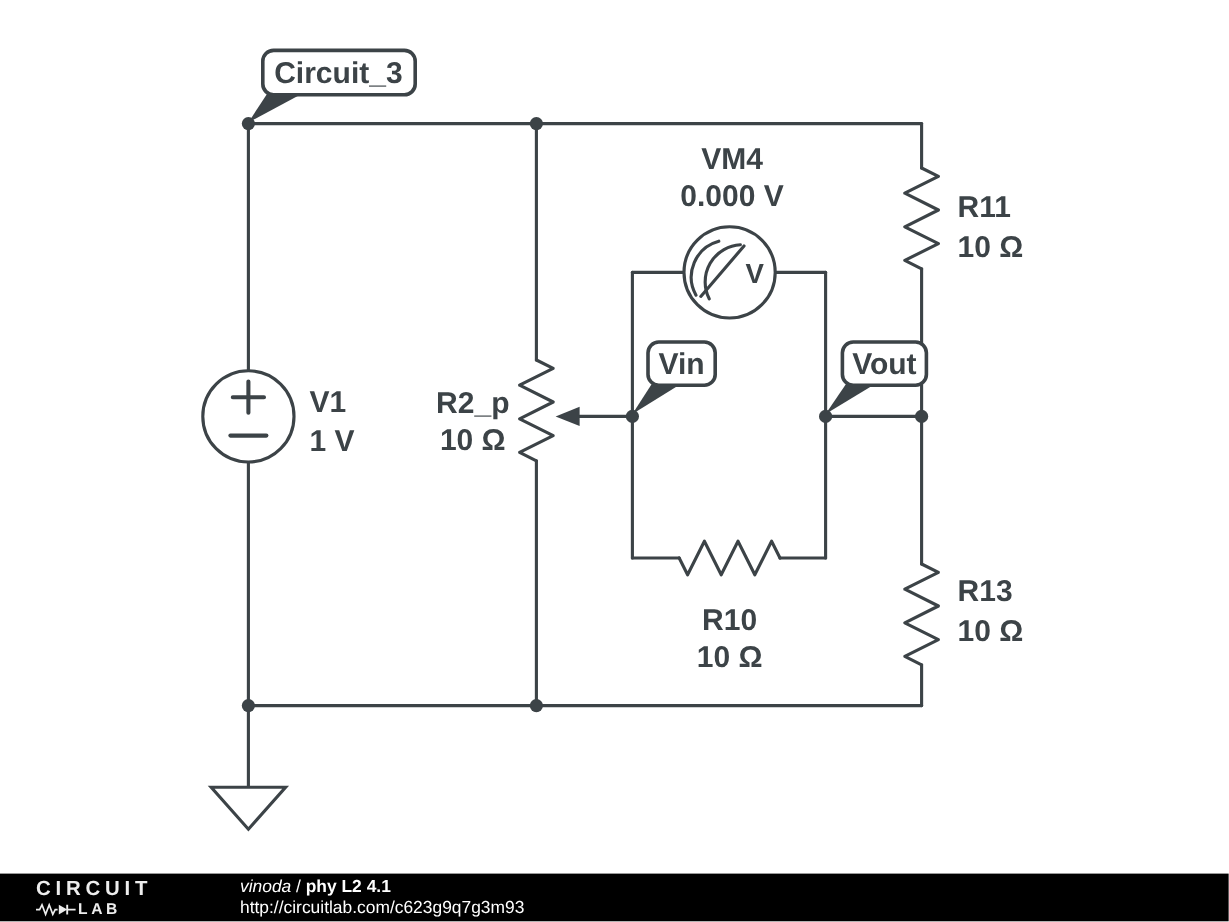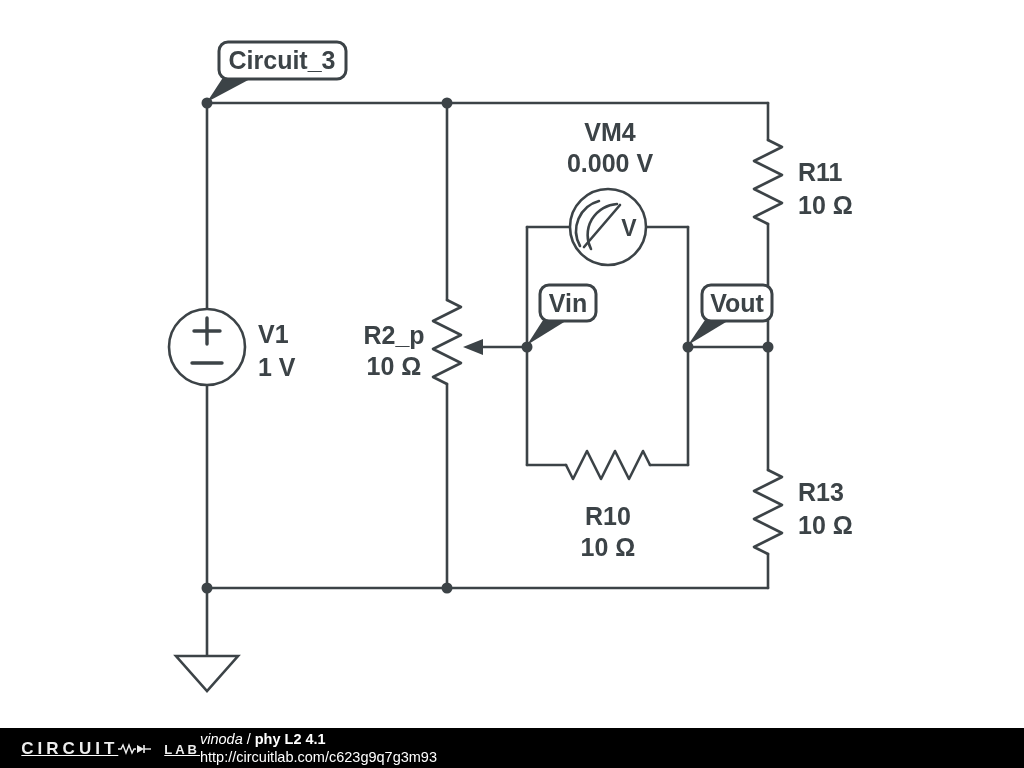--- a/index.html
+++ b/index.html
@@ -11,23 +11,23 @@
   .sym{stroke:#3c4347;stroke-width:2.6;fill:#fff;}
   .symthick{stroke:#3c4347;stroke-width:3.4;fill:none;stroke-linecap:round;}
   .node{fill:#3c4347;stroke:none;}
   .pointer{fill:#3c4347;stroke:none;}
   .callout{fill:#fff;stroke:#3c4347;stroke-width:3;}
   .lbl{fill:#3c4347;font-family:"Liberation Sans",sans-serif;font-weight:bold;font-size:25px;}
   .lbl-mid{text-anchor:middle;}
   .meterV{fill:#3c4347;font-family:"Liberation Sans",sans-serif;font-weight:bold;font-size:23px;text-anchor:middle;}
 
   .footer{width:1024px;height:40px;background:#000;display:flex;align-items:center;color:#fff;}
-  .brand{width:200px;padding-left:30px;box-sizing:border-box;display:flex;flex-direction:row;justify-content:flex-end;line-height:1;text-decoration:underline;}
+  .brand{width:200px;padding-left:30px;box-sizing:border-box;display:flex;flex-direction:column;justify-content:center;line-height:1;}
   .brand-top{color:#ededed;font-size:17px;font-weight:bold;letter-spacing:4px;}
-  .brand-bottom{display:flex;align-items:center;gap:12px;margin-top:2px;}
+  .brand-bottom{display:flex;align-items:center;gap:1px;margin-top:2px;}
   .brand-bottom span{color:#ededed;font-size:13px;font-weight:bold;letter-spacing:3px;}
   .meta{display:flex;flex-direction:column;justify-content:center;gap:2px;font-size:14.5px;}
   .meta .line1 .author{font-style:italic;font-weight:normal;}
   .meta .line1 .proj{font-weight:bold;}
   .meta .line2{font-weight:normal;}
   .sep{margin:0 4px;}
 </style>
 </head>
 <body>
 

